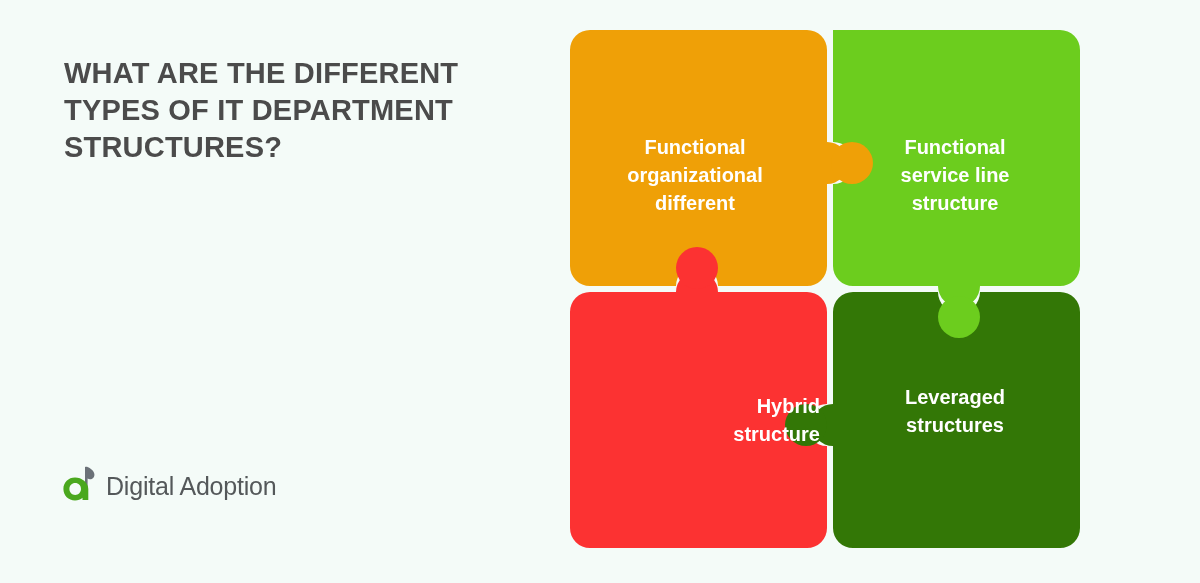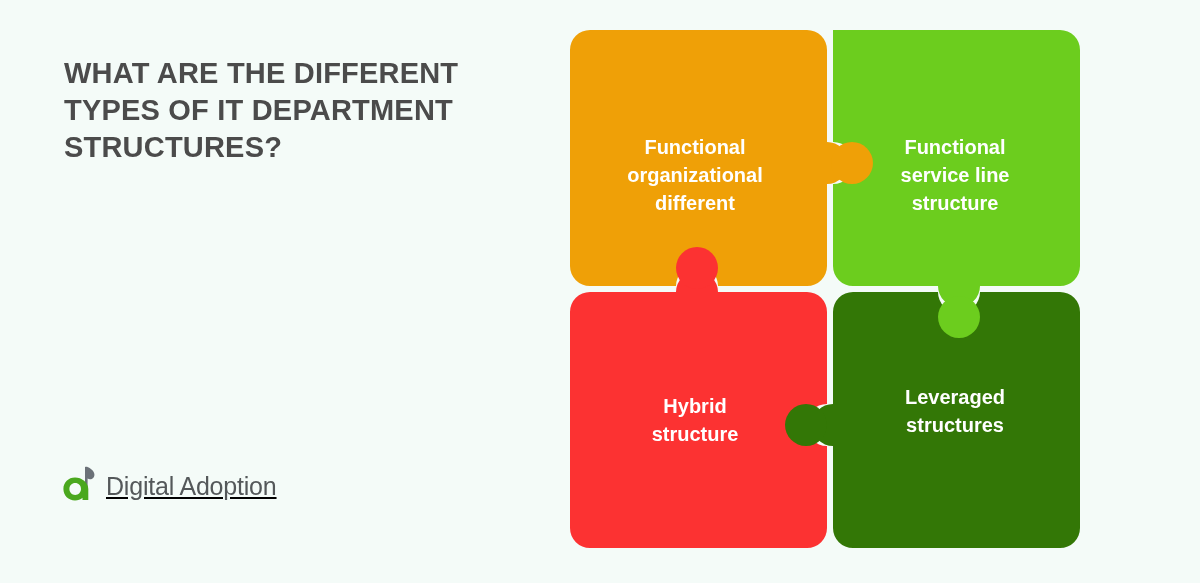--- a/index.html
+++ b/index.html
@@ -35,21 +35,20 @@
     margin: 0;
   }
 
   .brand {
     position: absolute;
     left: 62px;
     top: 466px;
     display: flex;
     align-items: center;
     gap: 8px;
-    text-decoration: underline;
   }
   .brand-mark {
     width: 36px;
     height: 40px;
     flex: 0 0 auto;
     display: block;
   }
   .brand-name {
     font-size: 25px;
     font-weight: normal;
@@ -74,21 +73,21 @@
     text-align: center;
     color: #ffffff;
     font-size: 20px;
     font-weight: bold;
     line-height: 28px;
     white-space: pre-line;
     pointer-events: none;
   }
   .label-tl { left: 10px;  top: 113px; width: 250px; }
   .label-tr { left: 270px; top: 113px; width: 250px; }
-  .label-bl { left: 10px;  top: 372px; width: 250px; }
+  .label-bl { left: 10px;  top: 372px; width: 250px; text-align: right; }
   .label-br { left: 270px; top: 363px; width: 250px; }
 </style>
 </head>
 <body>
 
 <div class="canvas">
 
   <h1 class="headline">What are the different types of IT department structures?</h1>
 
   <div class="brand">

